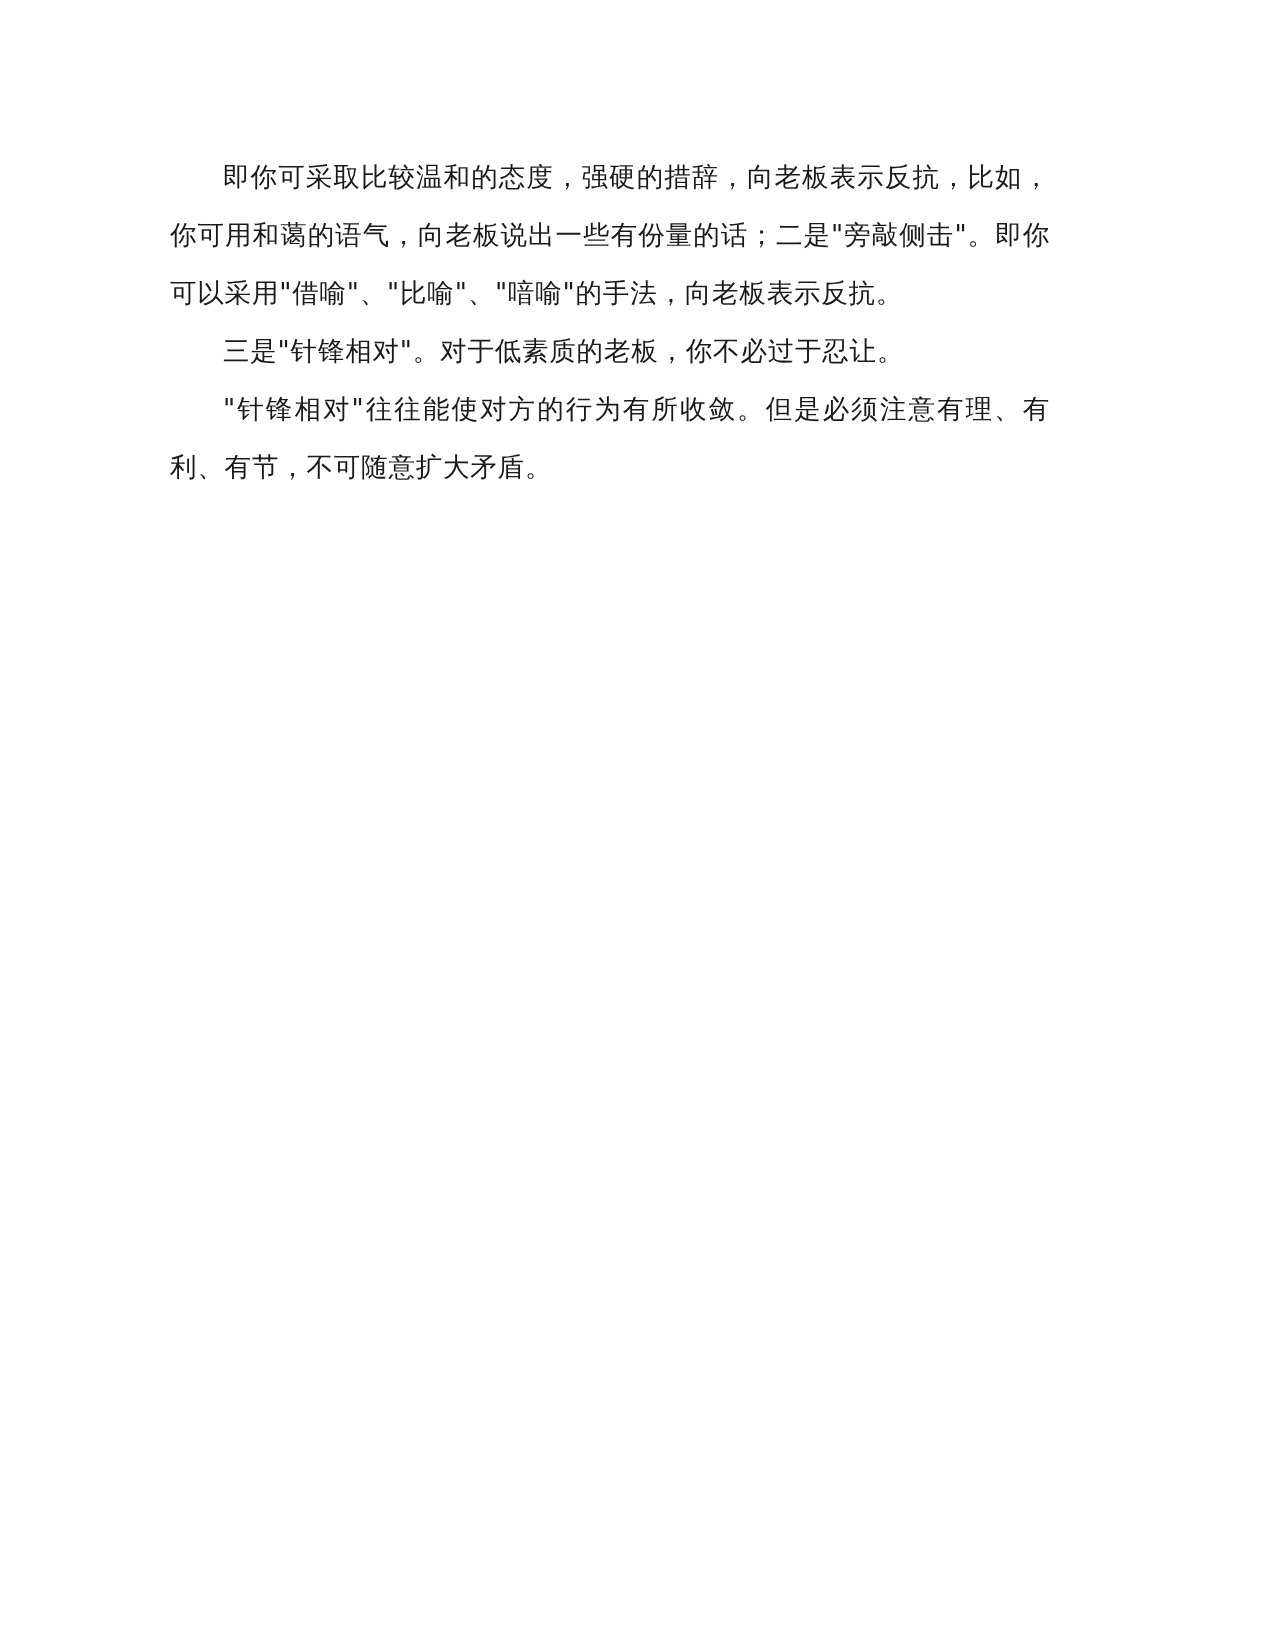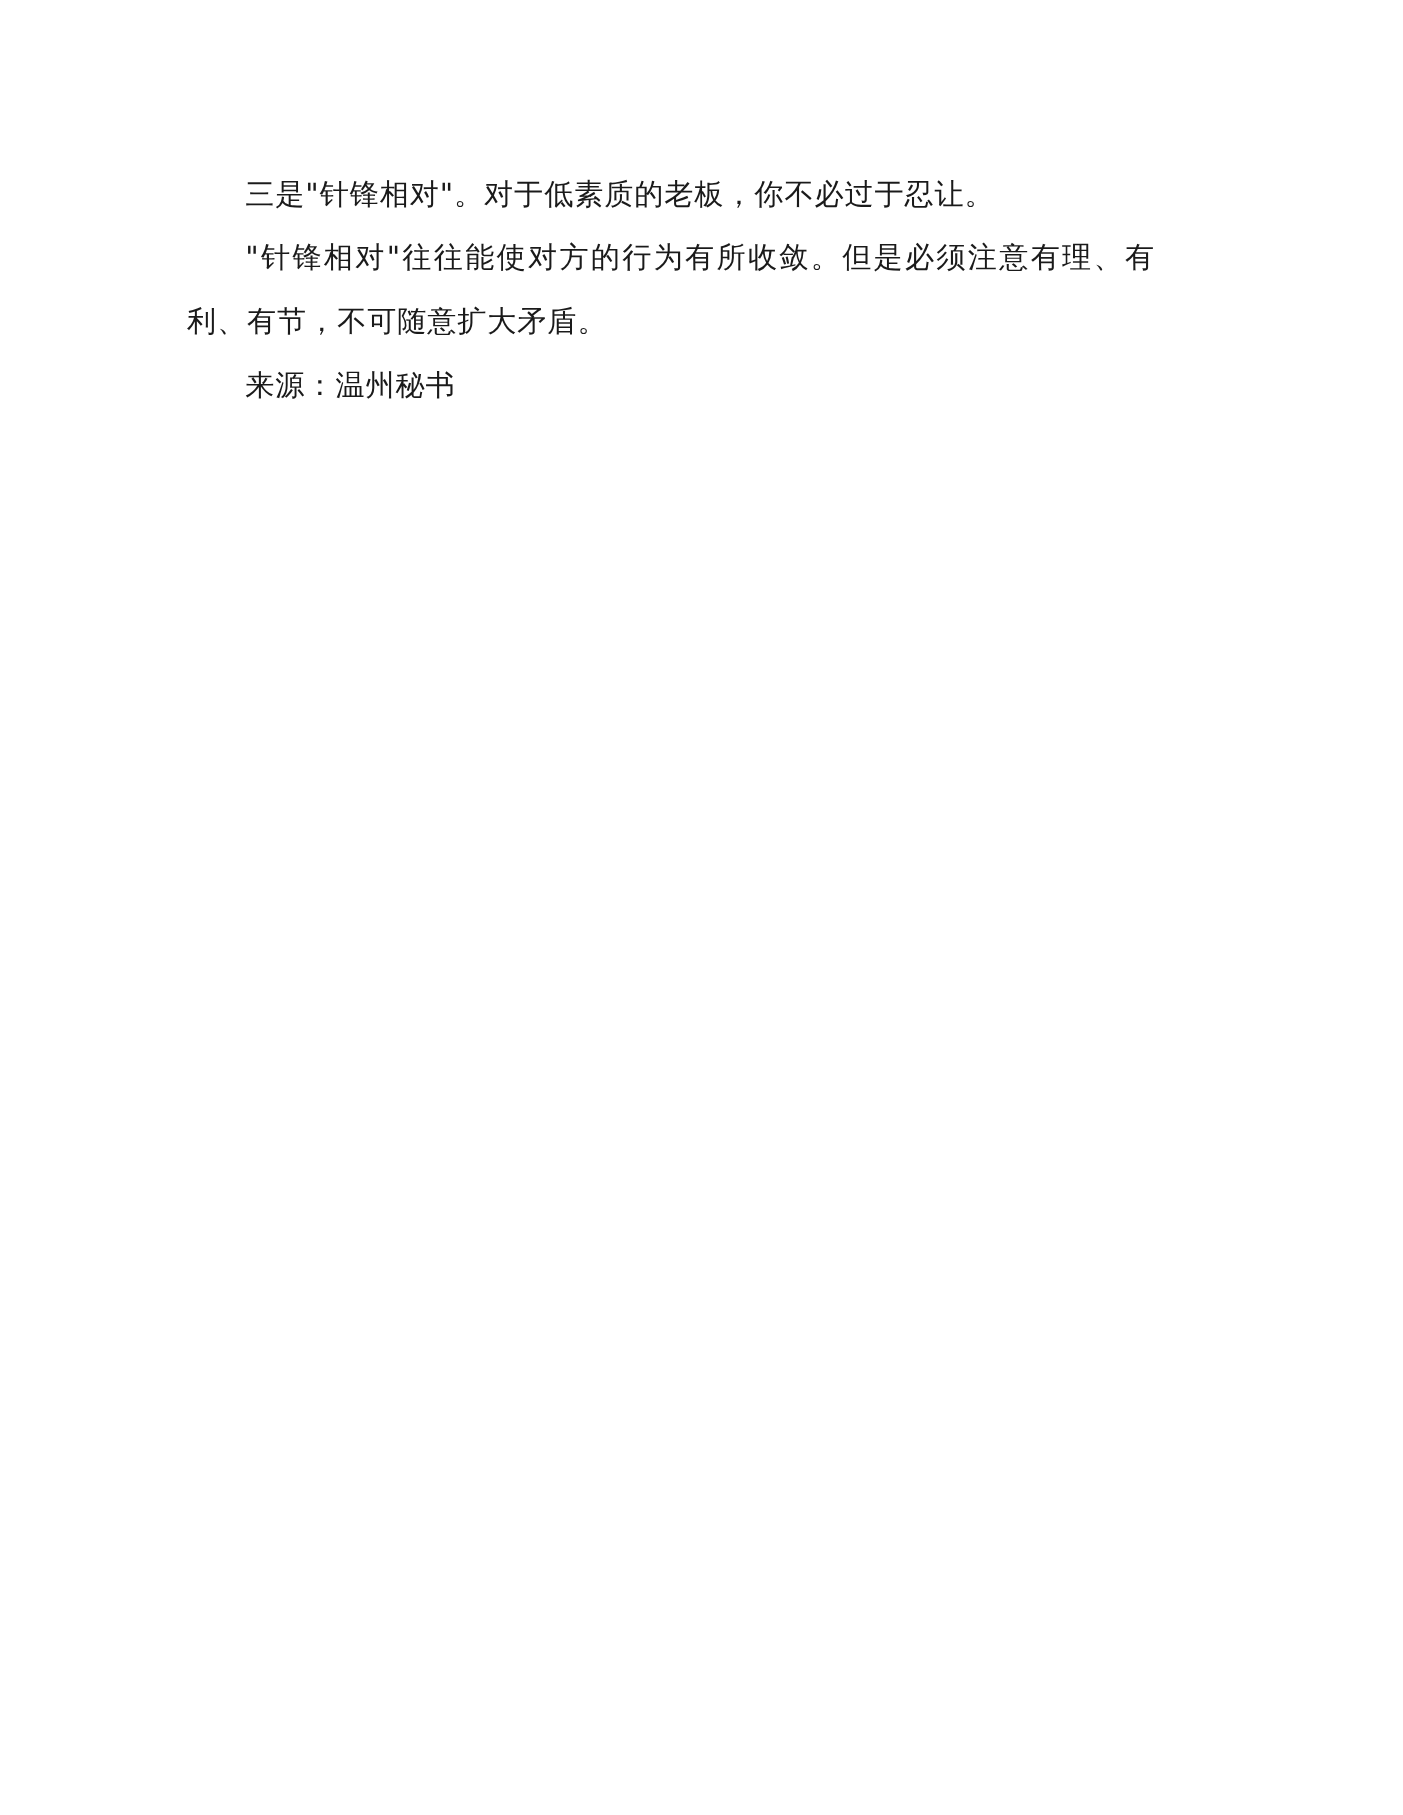--- a/index.html
+++ b/index.html
@@ -35,17 +35,17 @@
   }
   .para + .para {
     margin-top: 0;
   }
 </style>
 </head>
 <body>
 
 <div class="page">
   <div class="doc-body">
+    <p class="para">即你可采取比较温和的态度，强硬的措辞，向老板表示反抗，比如，你可用和蔼的语气，向老板说出一些有份量的话；二是"旁敲侧击"。即你可以采用"借喻"、"比喻"、"喑喻"的手法，向老板表示反抗。</p>
     <p class="para">三是"针锋相对"。对于低素质的老板，你不必过于忍让。</p>
     <p class="para">"针锋相对"往往能使对方的行为有所收敛。但是必须注意有理、有利、有节，不可随意扩大矛盾。</p>
-    <p class="para">来源：温州秘书</p>
   </div>
 </div>
 
 </body></html>

